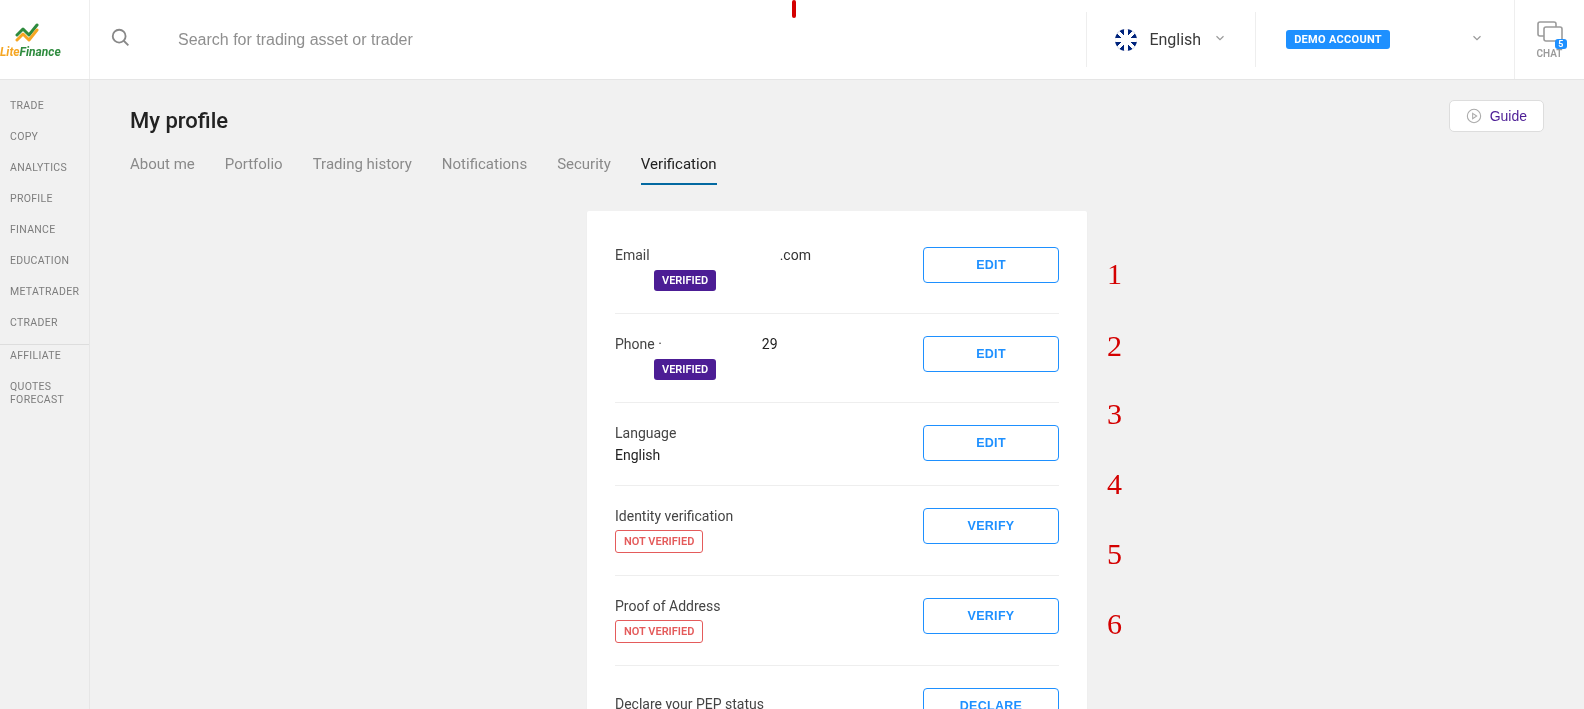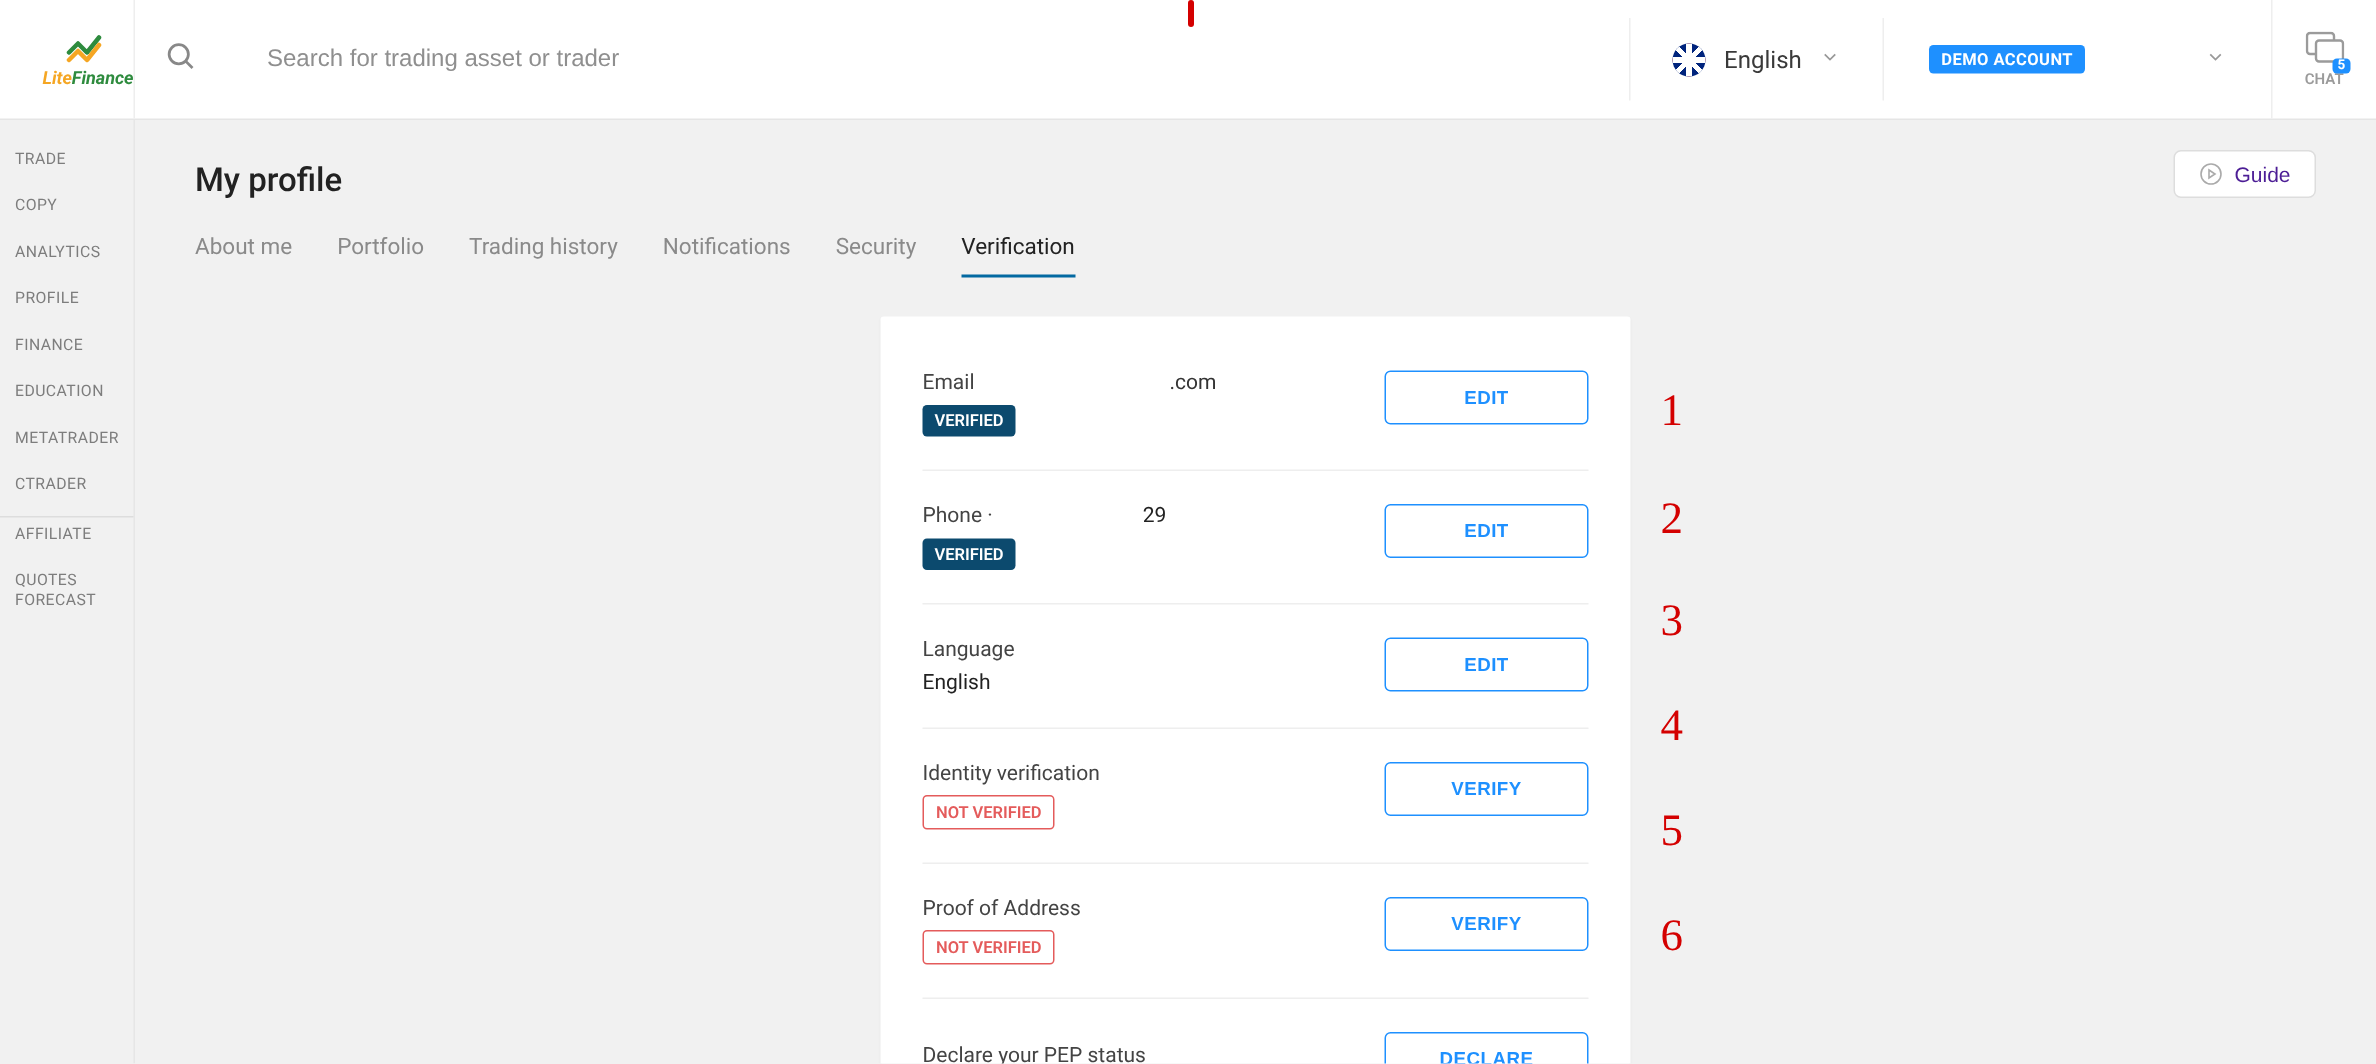--- a/index.html
+++ b/index.html
@@ -1,19 +1,19 @@
 <!DOCTYPE html>
 <html><head>
 <meta charset="utf-8">
 <style>
   * { box-sizing: border-box; margin: 0; padding: 0; }
   body { font-family: -apple-system, BlinkMacSystemFont, "Segoe UI", Roboto, Arial, sans-serif; background: #f1f1f1; color: #333; width: 1584px; height: 709px; overflow: hidden; }
 
   .topbar { height: 80px; background: #fff; display: flex; align-items: center; border-bottom: 1px solid #e5e5e5; }
-  .logo-cell { width: 90px; display: flex; align-items: center; justify-content: flex-end; height: 100%; border-right: 1px solid #eee; }
+  .logo-cell { width: 90px; display: flex; align-items: center; justify-content: flex-start; height: 100%; border-right: 1px solid #eee; }
   .logo { display:flex; flex-direction:column; align-items:center; gap:2px; }
   .logo svg { display:block; }
   .logo-text { font-size: 12px; font-weight: 700; letter-spacing: 0; }
   .logo-text .lite { color: #f5a623; font-style: italic; }
   .logo-text .fin { color: #2e8b3e; font-style: italic; }
 
   .search-area { flex: 1; display:flex; align-items:center; padding: 0 20px; gap: 14px; }
   .search-icon svg { stroke: #888; }
   .search-input { border:none; outline:none; font-size: 16px; color: #6a6a6a; width: 100%; background: transparent; margin-left: 32px; }
   .search-input::placeholder { color: #8f8f8f; }
@@ -55,21 +55,21 @@
   .card { background:#fff; border-radius:2px; box-shadow: 0 1px 2px rgba(0,0,0,0.04); width: 500px; margin: 26px auto 0 auto; padding: 14px 28px 28px 28px; }
 
   .row { display:flex; align-items:flex-start; justify-content:space-between; padding: 22px 0; border-bottom:1px solid #eee; }
   .row:last-child { border-bottom:none; }
   .row-left { flex:1; }
   .row-label { font-size:14px; color:#444; margin-bottom:6px; }
   .row-value { font-size:14px; color:#222; margin-top:2px; }
   .row-head { display:flex; align-items:baseline; gap:70px;text-align:center; }
 
   .status-badge { display:inline-block; font-size:11px; font-weight:600; padding:4px 8px; border-radius:3px; }
-  .status-verified { background:#0c4a6e; color:#fff; }
+  .status-verified { background:#4c1d95; color:#fff;margin-left:39px; }
   .status-notverified { border:1px solid #e45b5b; color:#e45b5b; background:#fff; }
 
   .action-btn { border:1px solid #1e90ff; color:#1e90ff; background:#fff; font-size:12.5px; font-weight:700; padding: 10px 0; width:136px; text-align:center; border-radius:4px; cursor:pointer; letter-spacing:0.3px; }
 
   .annot { position:absolute; color:#d40000; font-size:30px; font-family: Georgia, serif; }
   .red-mark { position:absolute; top:0; left:50%; width:4px; height:18px; background:#d40000; border-radius:2px; }
 
   .email-row .row-head span:nth-child(2){ color:#333; font-size:14px; }
 </style>
 </head>

